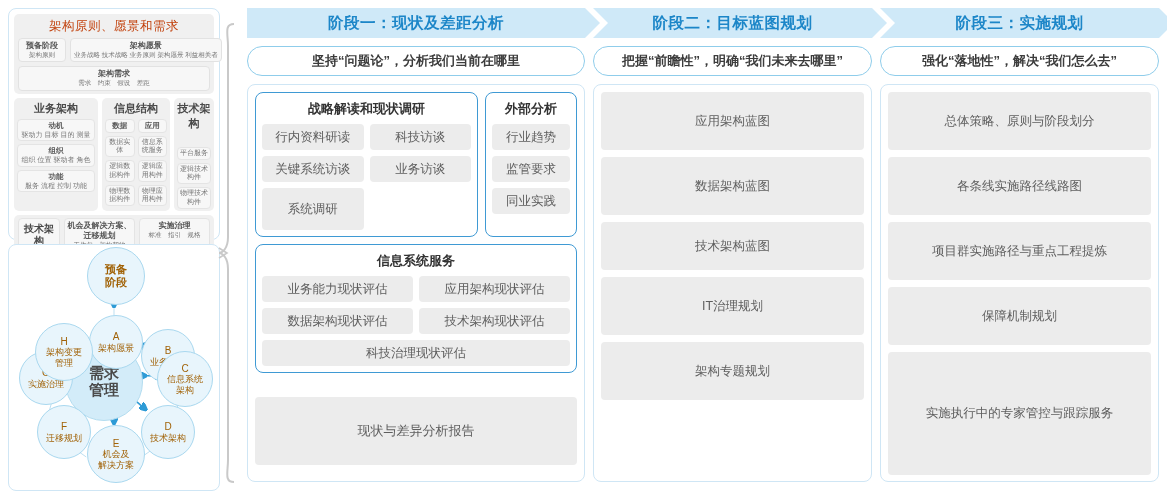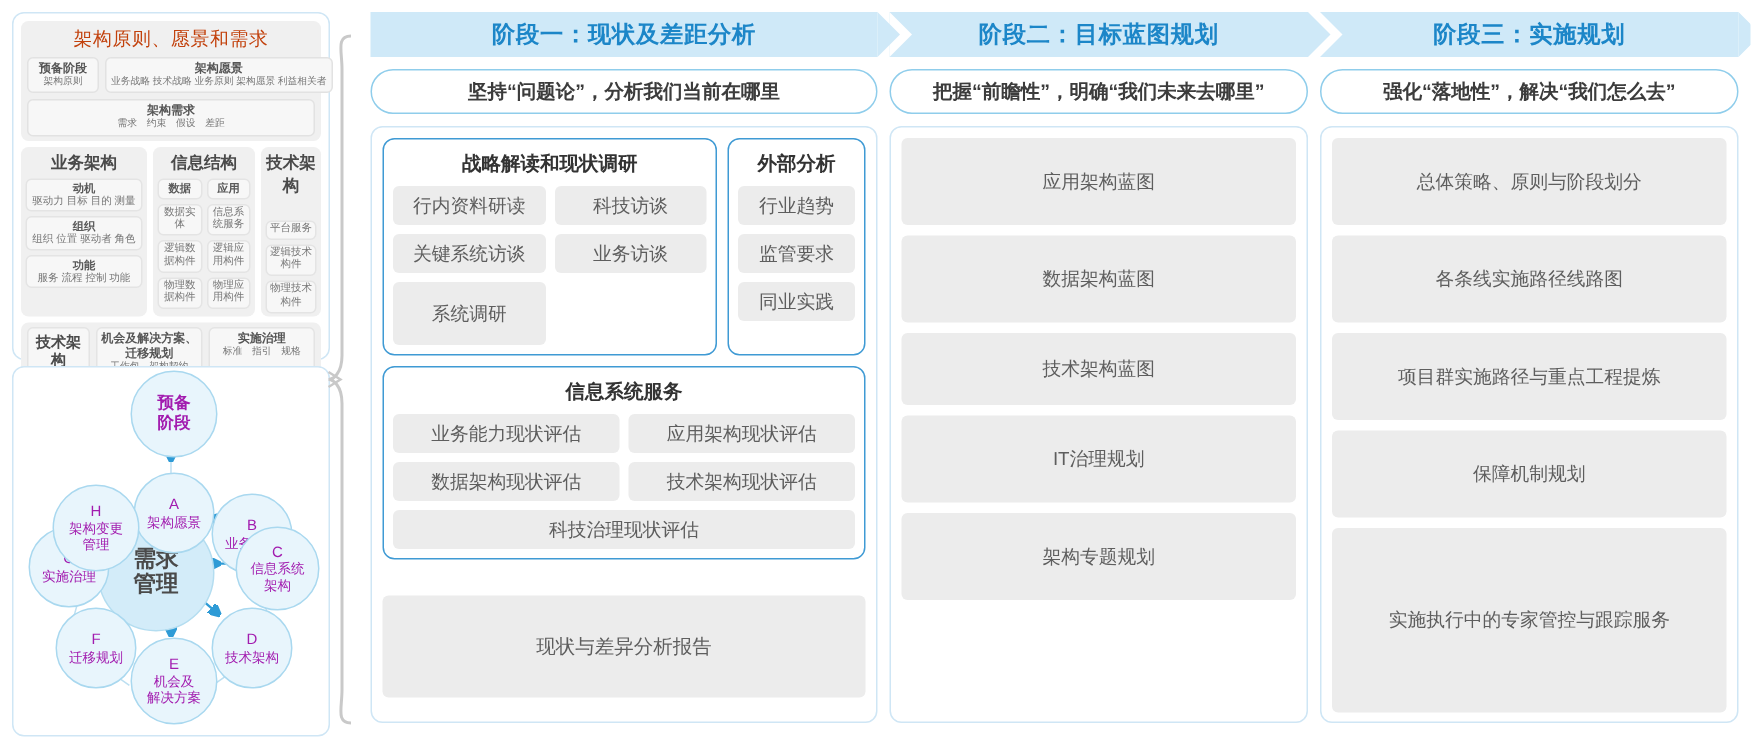--- a/index.html
+++ b/index.html
@@ -60,21 +60,21 @@
 
   
   .adm-panel {
     position: absolute; left: 8px; top: 244px;
     width: 212px; height: 247px;
     border: 1px solid #cfe6f5; border-radius: 8px; background: #fff;
   }
   .adm-svg { position: absolute; inset: 0; }
   .node { position: absolute; border-radius: 50%; display: flex;
           flex-direction: column; align-items: center; justify-content: center;
-          text-align: center; color: #a21caf; }
+          text-align: center; color: #a16207; }
   .node-outer {
     background: #e8f5fc; border: 1px solid #a9d8ef;
   }
   .node-center {
     background: #d3ecf9; border: 1px solid #b4ddf0;
     font-size: 15px; font-weight: bold; color: #4a4a4a; line-height: 1.12;
   }
   .node-letter { font-size: 10px; line-height: 1.15; }
   .node-label { font-size: 9px; line-height: 1.15; }
   .node-big { font-size: 11px; font-weight: bold; line-height: 1.15; }

